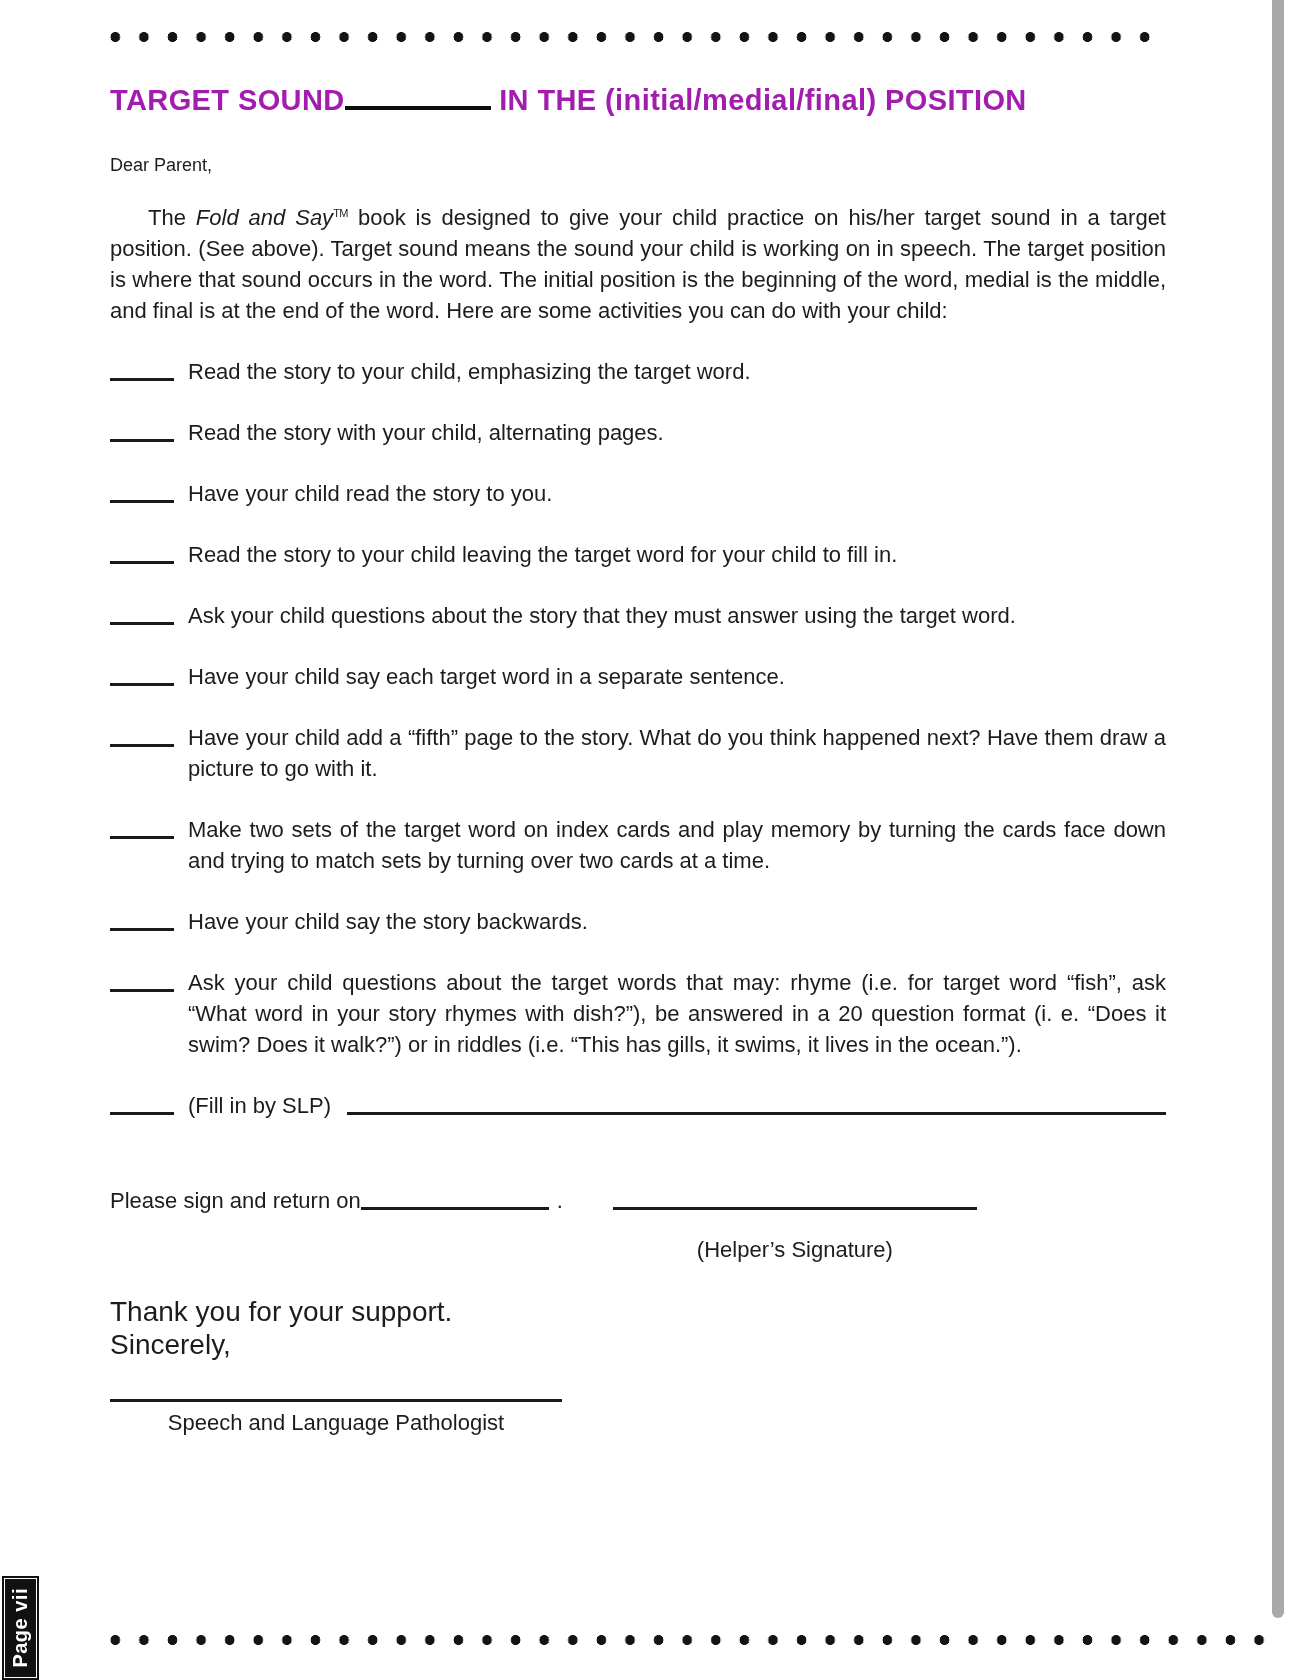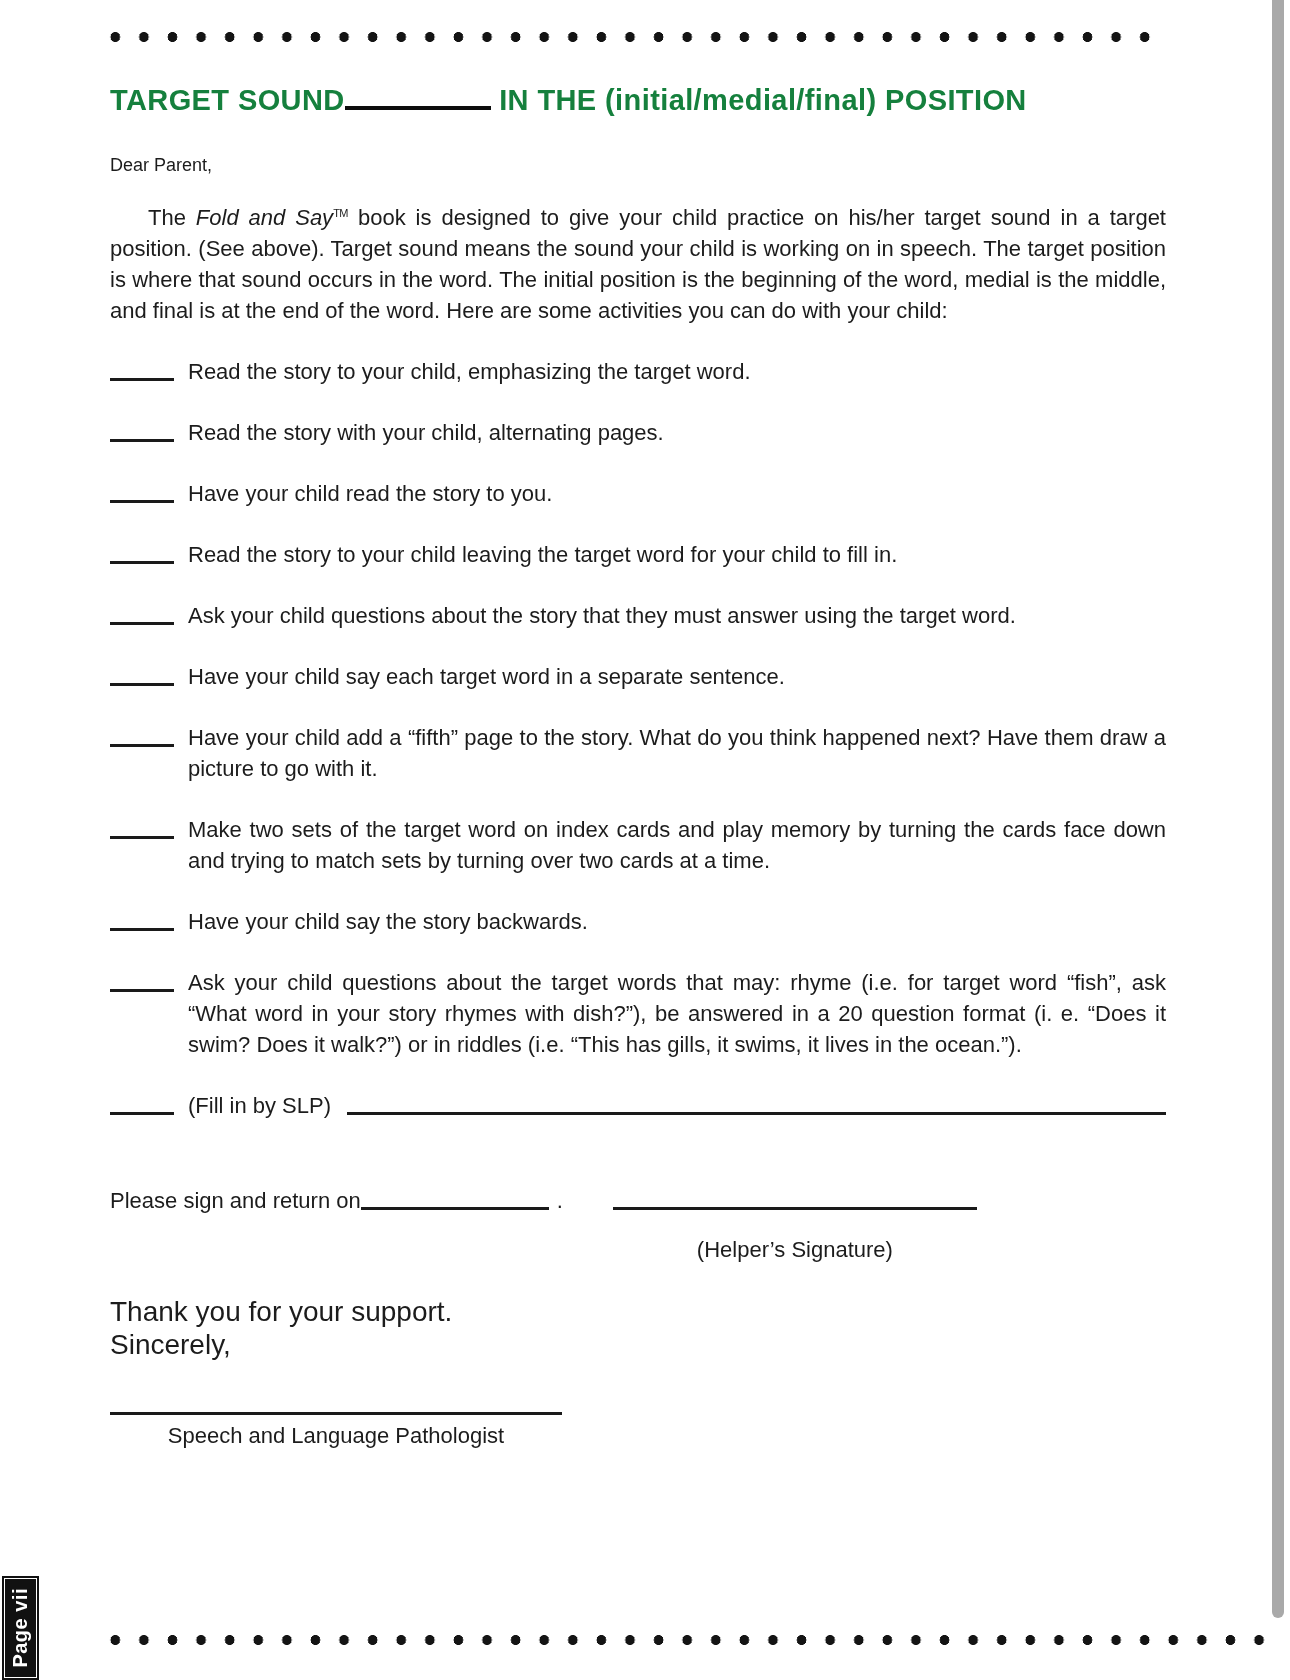--- a/index.html
+++ b/index.html
@@ -21,21 +21,21 @@
   .dots-bottom { position: absolute; left: 101px; top: 1634px; width: 1165px; }
 
   .content {
     position: absolute;
     left: 110px; top: 84px;
     width: 1056px;
   }
   h1 {
     font-size: 29px;
     font-weight: 700;
-    color: #15803d;
+    color: #a21caf;
     letter-spacing: 0.4px;
     white-space: nowrap;
   }
   .title-blank {
     display: inline-block;
     width: 146px;
     border-bottom: 4px solid #0d0d0d;
   }
   .salutation { margin-top: 38px; font-size: 18px; }
   .intro {
@@ -67,21 +67,21 @@
 
   .sign-row { display: flex; align-items: flex-start; margin-top: 64px; font-size: 22px; line-height: 31px; }
   .sign-prompt { white-space: nowrap; }
   .sign-blank-date { flex: 0 0 188px; height: 25px; border-bottom: 3px solid #1a1a1a; }
   .sign-period { margin: 0 10px 0 8px; }
   .sign-col { display: flex; flex-direction: column; margin-left: 40px; }
   .sign-blank-helper { width: 364px; height: 25px; border-bottom: 3px solid #1a1a1a; }
   .helper-label { text-align: center; margin-top: 24px; font-size: 22px; }
 
   .closing { margin-top: 30px; font-size: 28px; line-height: 33px; }
-  .sig-block { margin-top: 51px; width: 452px; }
+  .sig-block { margin-top: 38px; width: 452px; }
   .sig-line { border-top: 3px solid #1a1a1a; }
   .sig-label { text-align: center; font-size: 22px; margin-top: 8px; }
 
   .page-tab {
     position: absolute;
     left: 2px; bottom: 0;
     width: 37px; height: 104px;
     background: #111111;
     border: 2px solid #111;
     outline: 1px solid #fff;

